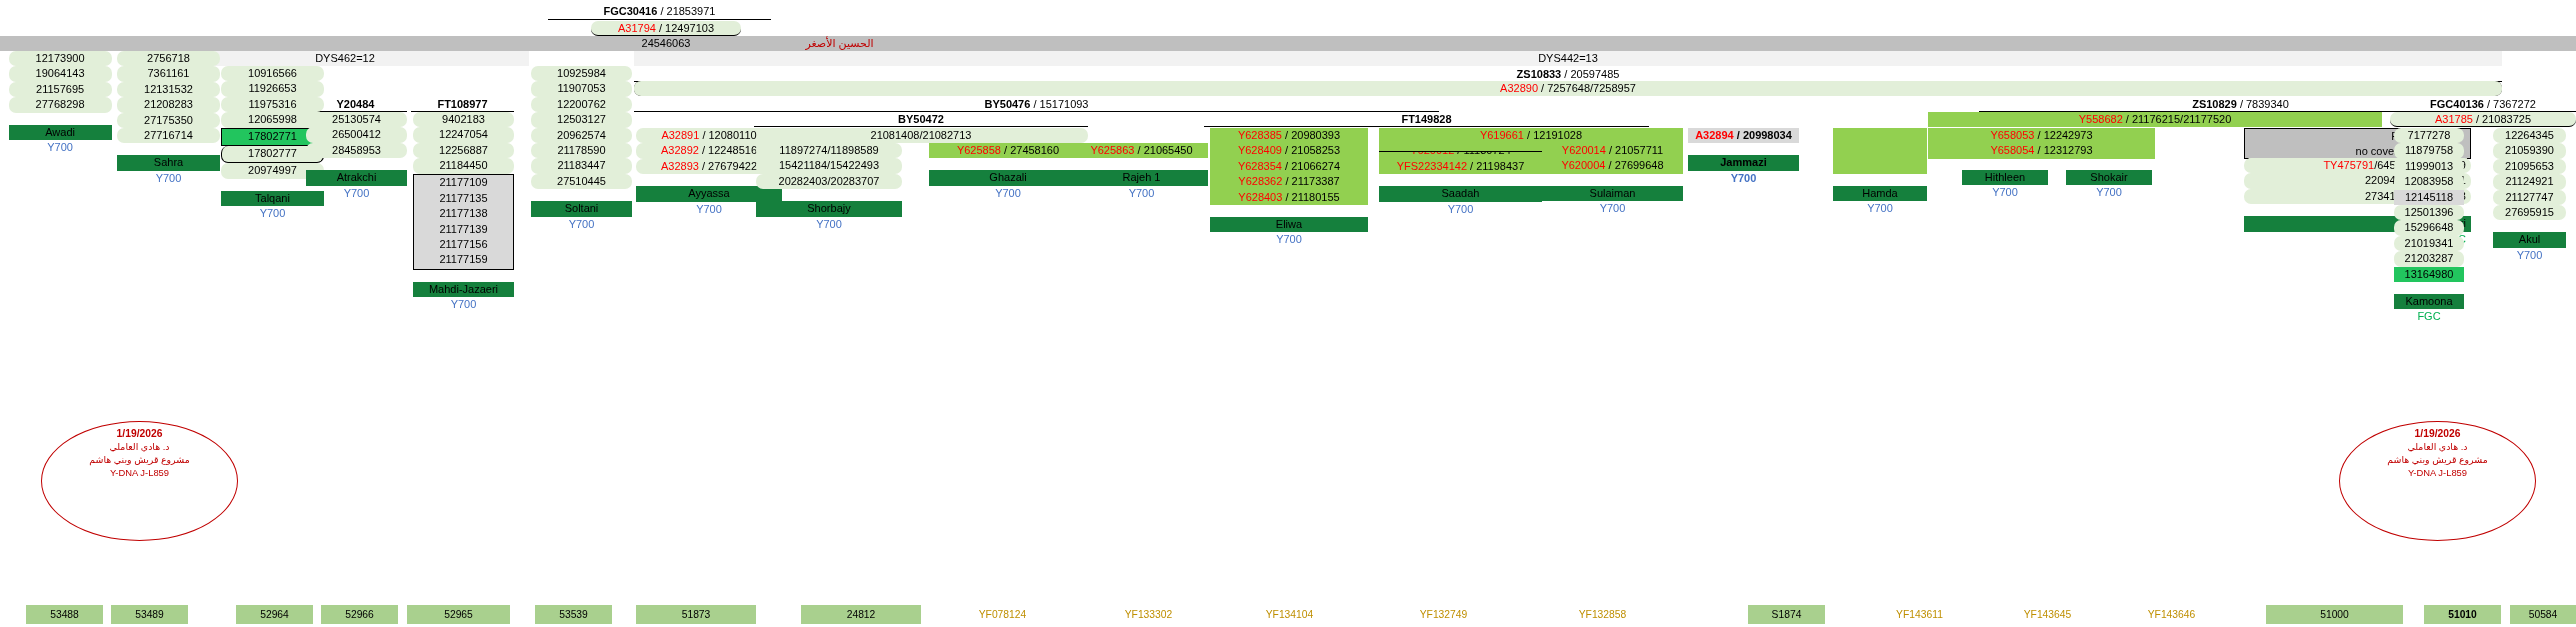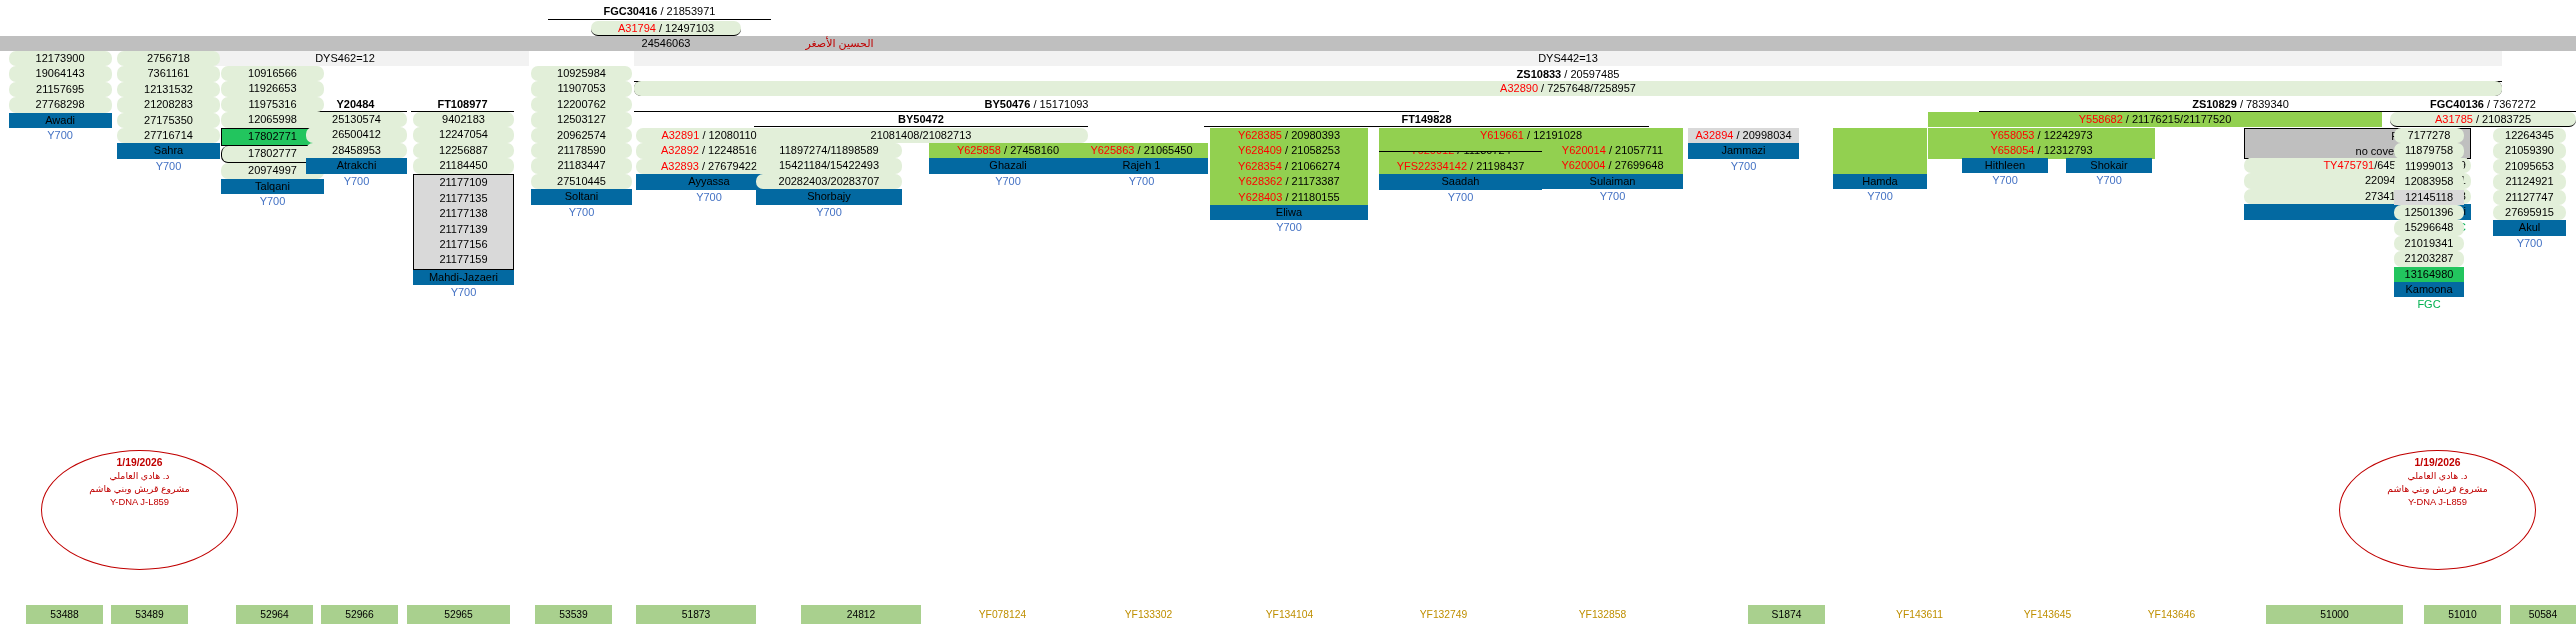--- a/index.html
+++ b/index.html
@@ -18,40 +18,39 @@
     line-height:15.4px;
     height:15.4px;
     white-space:nowrap;
     overflow:hidden;
   }
   .green{background:#e2efd9;border-radius:7px;}
   .brightgreen{background:#92d050;}
   .grey{background:#bfbfbf;}
   .lgrey{background:#f2f2f2;}
   .vlgrey{background:#d9d9d9;}
-  .lav{background:#0369a1;}
+  .lav{background:#15803d;margin-top:12px;}
   .orange{background:#22c55e;}
   .blue{color:#4472c4;}
   .red{color:#ff0000;}
   .darkred{color:#c00000;}
   .greenfont{color:#00b050;}
   .bold{font-weight:bold;}
   .bt{border-top:0.9px solid #000;}
   .bb{border-bottom:0.9px solid #000;}
   .bx{border:0.9px solid #000;}
   .ar{direction:rtl;}
   .sig{
     border:1.7px solid #c00000;
     border-radius:50%;
     text-align:center;
     color:#c00000;
     line-height:13px;
     font-size:9.4px;
     padding-top:5.1px;
-    margin-top:29px;
   }
   .sig .l1{font-weight:bold;font-size:10.3px;}
   .kit{
     text-align:center;
     line-height:19px;
     height:19px;
     font-size:10.3px;
   }
   .kitgreen{background:#a9d08e;}
   .kityellow{color:#bf8f00;background:transparent;}
@@ -307,21 +306,21 @@
   </div>
   <div class="cell brightgreen">
     <span class="red">Y620004</span>
     <span>/</span>
     <span>27699648</span>
   </div>
   <div class="cell lav">Sulaiman</div>
   <div class="cell blue">Y700</div>
 </div>
 
-<div class="abs" style="left:1688px;top:128px;width:111px;">
+<div class="abs" style="left:1688px;top:128px;width:111px;font-weight:bold;">
   <div class="cell vlgrey">
     <span class="red">A32894</span>
     <span> / </span>
     <span>20998034</span>
   </div>
   <div class="cell lav">Jammazi</div>
   <div class="cell blue">Y700</div>
 </div>
 
 <div class="abs brightgreen" style="left:1833px;top:128px;width:94px;height:46px;"></div>
@@ -419,16 +418,16 @@
   <div class="abs kit kityellow" style="left:951px;width:103px;">YF078124</div>
   <div class="abs kit kityellow" style="left:1097px;width:103px;">YF133302</div>
   <div class="abs kit kityellow" style="left:1238px;width:103px;">YF134104</div>
   <div class="abs kit kityellow" style="left:1392px;width:103px;">YF132749</div>
   <div class="abs kit kityellow" style="left:1551px;width:103px;">YF132858</div>
   <div class="abs kit kitgreen" style="left:1748px;width:77px;">S1874</div>
   <div class="abs kit kityellow" style="left:1868px;width:103px;">YF143611</div>
   <div class="abs kit kityellow" style="left:1996px;width:103px;">YF143645</div>
   <div class="abs kit kityellow" style="left:2120px;width:103px;">YF143646</div>
   <div class="abs kit kitgreen" style="left:2266px;width:137px;">51000</div>
-  <div class="abs kit kitgreen" style="left:2424px;width:77px;">51010</div>
+  <div class="abs kit kitgreen" style="left:2424px;width:77px;font-weight:bold;">51010</div>
   <div class="abs kit kitgreen" style="left:2510px;width:66px;">50584</div>
 </div>
 
 
 </body></html>

